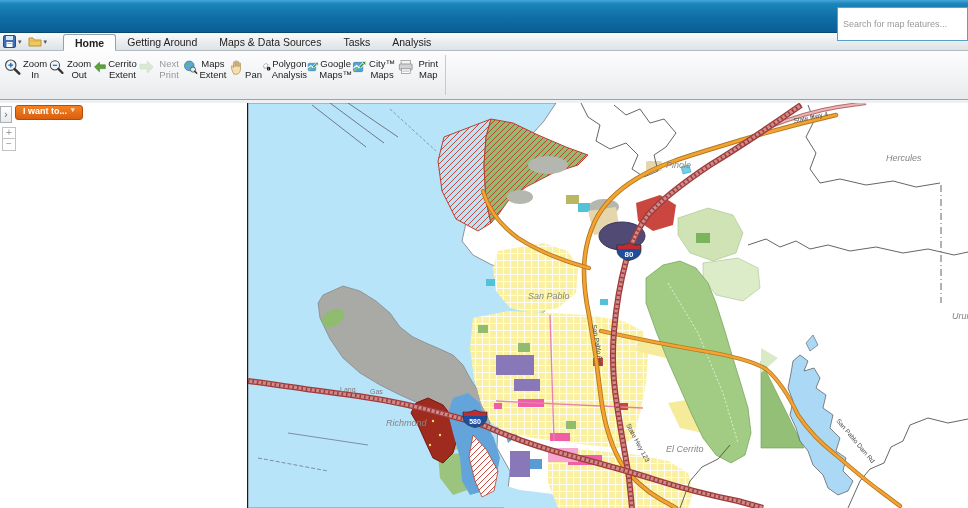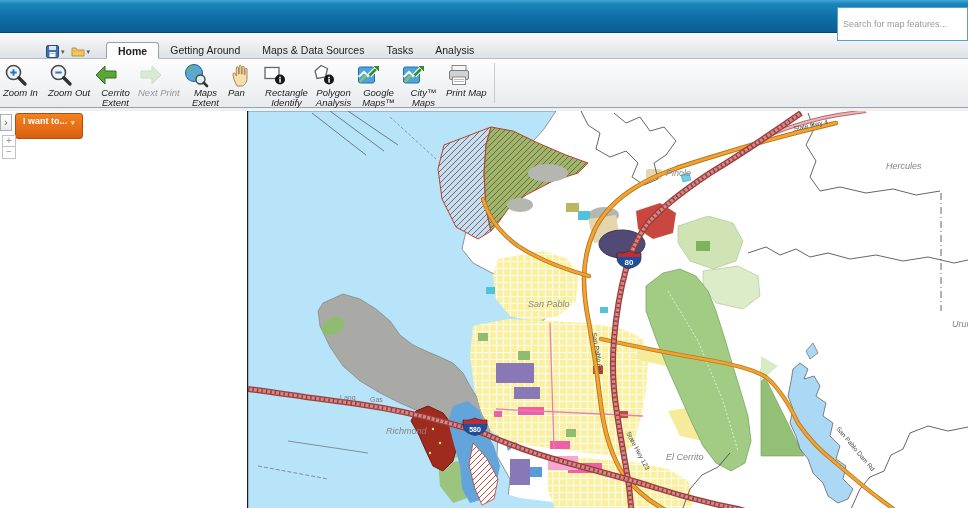--- a/index.html
+++ b/index.html
@@ -9,51 +9,51 @@
   
   .titlebar{ position:relative; height:33px;
     background:linear-gradient(180deg,#45a6d8 0%,#1b85ba 12%,#0f6ea6 55%,#0a5e94 100%);
     border-bottom:1px solid #07496f;}
   .titlebar .title{ position:absolute; left:7px; top:8px; color:#fff; font-size:11px; font-weight:bold; }
   .search-input{ position:absolute; right:0; top:7px; width:131px; height:18px;
     border:1px solid #58a0c8; font-size:9px; padding:16px 5px; color:#333; background:#fff; }
   .search-input::placeholder{ color:#9a9a9a; }
 
   
-  .menurow{ height:26px; display:flex; align-items:flex-end;
+  .menurow{ height:18px; display:flex; align-items:center;
     background:linear-gradient(180deg,#fafbfc,#dde2e6);
-    border-bottom:1px solid #b3bac1; font-size:10.5px; color:#222;padding-left:43px; }
+    border-bottom:1px solid #b3bac1; font-size:10.5px; color:#222; }
   .miconbtn{ display:flex; align-items:center; gap:2px; padding:0 3px; cursor:default; }
   .caret{ font-size:7px; color:#555; line-height:1; }
   .msep{ width:1px; background:#c3c9ce; margin:2px 3px; }
   .tabs{ display:flex; margin-left:6px; }
   .tab{ padding:2px 11px 1px; color:#222; cursor:default; }
   .tab.active{ background:#fdfdfe; border:1px solid #97a1ad; border-bottom-color:#fdfdfe;
     border-radius:3px 3px 0 0; font-weight:bold; margin-bottom:-1px; }
 
   
   .toolbar{ height:49px; display:flex; align-items:flex-start; padding:2px 3px 0;
     background:linear-gradient(180deg,#fdfdfe,#e8ebed);
     border-bottom:1px solid #9aa3ab; }
-  .tbtn{ width:45px; display:flex; flex-direction:column; align-items:flex-start;
+  .tbtn{ width:45px; display:flex; flex-direction:row; align-items:flex-end;
     padding-top:1px; font-size:9.5px; line-height:1.1; text-align:center; color:#1c1c1c;
-    border-radius:3px; cursor:default;font-style:italic; }
+    border-radius:3px; cursor:default; }
   .tbtn .ticon{ width:26px; height:26px; }
   .tbtn.disabled{ opacity:.45; }
   .tsep{ width:1px; height:40px; background:#c5cacf; margin:2px 3px; }
 
   
   .content{ display:flex; height:408px; border-top:3px solid #eef0f1; background:#fff; }
   .leftpanel{ position:relative; width:247px; background:#fff; }
   .expander{ position:absolute; left:0; top:3px; width:12px; height:17px;
     background:linear-gradient(#fff,#e9e9e9); border:1px solid #aab0b5;
     font-size:10px; color:#666; display:flex; align-items:center; justify-content:center; cursor:pointer; }
-  .iwantto{ position:absolute; left:15px; top:2px; height:15px; display:flex; align-items:flex-end; gap:4px;
+  .iwantto{ position:absolute; left:15px; top:2px; height:15px; display:flex; align-items:flex-start; gap:4px;
     background:linear-gradient(#f5811f,#d95f10); border:1px solid #b44d0b; border-radius:3px;
-    color:#fff; font-size:9px; font-weight:bold; padding:12px 7px; cursor:pointer; }
+    color:#fff; font-size:9px; font-weight:bold; padding:0 7px; cursor:pointer; }
   .iwantto .caret{ color:#ffe0c8; }
   .zoomctl{ position:absolute; left:2px; top:24px; width:14px; }
   .zbtn{ width:14px; height:12px; background:#fff; border:1px solid #c2c2c2; color:#999;
     font-size:10px; line-height:10px; text-align:center; cursor:pointer; }
   .zbtn + .zbtn{ border-top:none; }
 
   .mapframe{ position:relative; flex:1; border-left:1px solid #1a1a1a; overflow:hidden; background:#fff; }
   .mapframe svg{ display:block; font-family:"Liberation Sans", sans-serif; }
   .citylabel{ font-size:9px; font-style:italic; fill:#858585; }
   .roadlabel{ font-size:6.5px; fill:#4a4a4a; }
@@ -142,29 +142,20 @@
     </div>
 
     <div class="tbtn" style="width:34px">
       <svg class="ticon" viewBox="0 0 26 26">
         <path d="M9,24 C7,20 5,16 5,12 C5,10.5 7,10.5 7.5,12 L8.3,14 L8.3,6 C8.3,4.4 10.4,4.4 10.4,6 L10.4,12 L11.2,12 L11.2,4.5 C11.2,2.9 13.3,2.9 13.3,4.5 L13.3,12 L14.1,12 L14.1,5.5 C14.1,3.9 16.2,3.9 16.2,5.5 L16.2,12.5 L17,12.5 L17,7.5 C17,6 19,6 19,7.5 L19,16 C19,20 16.5,24 13.5,24 Z" fill="#f6dfad" stroke="#a8854e" stroke-width="1"></path>
       </svg>
       <span>Pan</span>
     </div>
 
 
-    <div class="tbtn" style="width:49px">
-      <svg class="ticon" viewBox="0 0 26 26">
-        <rect x="3" y="5.5" width="14" height="11" fill="#fff" stroke="#666" stroke-width="1.3"></rect>
-        <circle cx="18" cy="17.5" r="5" fill="#161616"></circle>
-        <circle cx="18" cy="15.3" r="0.9" fill="#fff"></circle>
-        <rect x="17.3" y="16.6" width="1.5" height="4" fill="#fff"></rect>
-      </svg>
-      <span>Rectangle Identify</span>
-    </div>
 
     <div class="tbtn">
       <svg class="ticon" viewBox="0 0 26 26">
         <path d="M4,9 L10,3.5 L16.5,6.5 L14.5,15 L6,16.5 Z" fill="#fff" stroke="#666" stroke-width="1.3"></path>
         <circle cx="18" cy="17.5" r="5" fill="#161616"></circle>
         <circle cx="18" cy="15.3" r="0.9" fill="#fff"></circle>
         <rect x="17.3" y="16.6" width="1.5" height="4" fill="#fff"></rect>
       </svg>
       <span>Polygon Analysis</span>
     </div>

